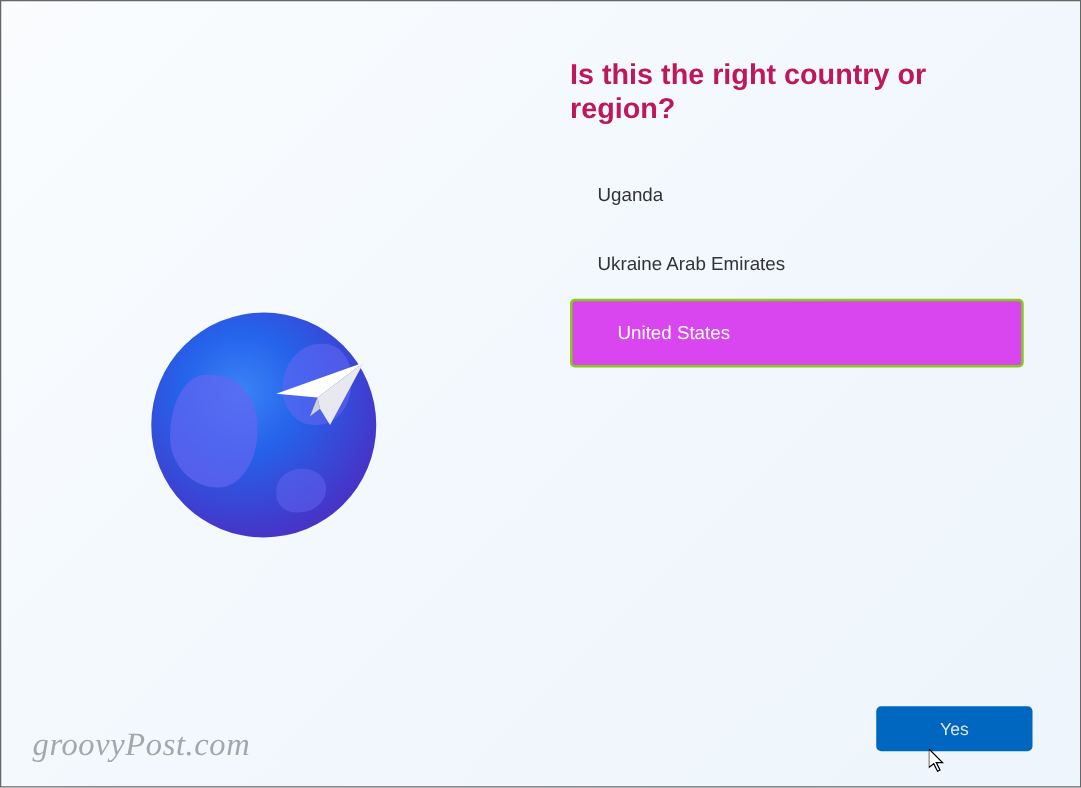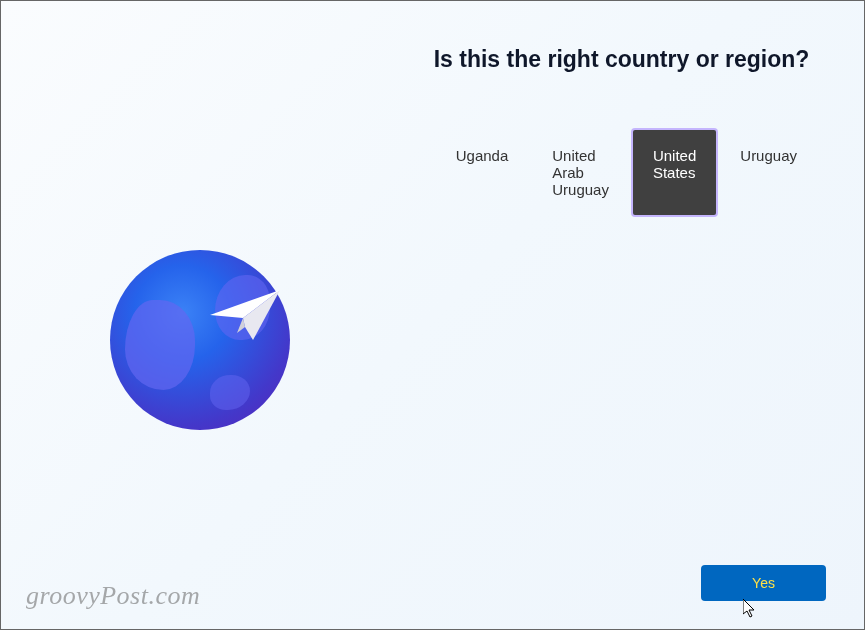--- a/index.html
+++ b/index.html
@@ -74,50 +74,50 @@
       left: 95px;
       z-index: 2;
     }
     .right-panel {
       flex: 1;
       padding: 45px 45px 0 35px;
     }
     .heading {
       font-size: 23px;
       font-weight: 600;
-      color: #0f172a;
-      margin-bottom: 55px;
+      color: #be185d;
+      margin-bottom: 29px;
     }
     .country-list {
       display: flex;
-      flex-direction: row;
+      flex-direction: column;
       gap: 0;
     }
     .country-item {
       padding: 17px 20px;
       font-size: 15px;
       color: #333;
       cursor: pointer;
       border-radius: 4px;
       border: 2px solid transparent;
     }
     .country-item.selected {
-      background: #404040;
+      background: #d946ef;
       color: #fff;
-      border: 2px solid #c4b5fd;
-      padding: 17px 20px;
+      border: 2px solid #84cc16;
+      padding: 17px 36px;
     }
     .yes-button {
       position: absolute;
       bottom: 28px;
       right: 38px;
       width: 125px;
       height: 36px;
       background: #0067c0;
-      color: #fde047;
+      color: #e5e5e5;
       border: none;
       font-size: 14px;
       font-family: inherit;
       border-radius: 4px;
       cursor: pointer;
     }
     .cursor {
       position: absolute;
       bottom: 10px;
       right: 105px;
@@ -151,23 +151,22 @@
         <polygon points="38,33 75,5 48,55 40,42" fill="#e8e8f0"></polygon>
         <polygon points="38,33 40,42 32,48" fill="#d0d0da"></polygon>
       </svg>
     </div>
   </div>
 
   <div class="right-panel">
     <h1 class="heading">Is this the right country or region?</h1>
     <div class="country-list">
       <div class="country-item">Uganda</div>
-      <div class="country-item">United Arab Uruguay</div>
+      <div class="country-item">Ukraine Arab Emirates</div>
       <div class="country-item selected">United States</div>
-      <div class="country-item">Uruguay</div>
     </div>
   </div>
 </div>
 
 <button class="yes-button">Yes</button>
 
 <svg class="cursor" width="16" height="20" viewBox="0 0 16 20">
   <polygon points="0,0 0,15 4,12 7,18 9,17 6,11 11,11" fill="#fff" stroke="#000" stroke-width="1"></polygon>
 </svg>
 

